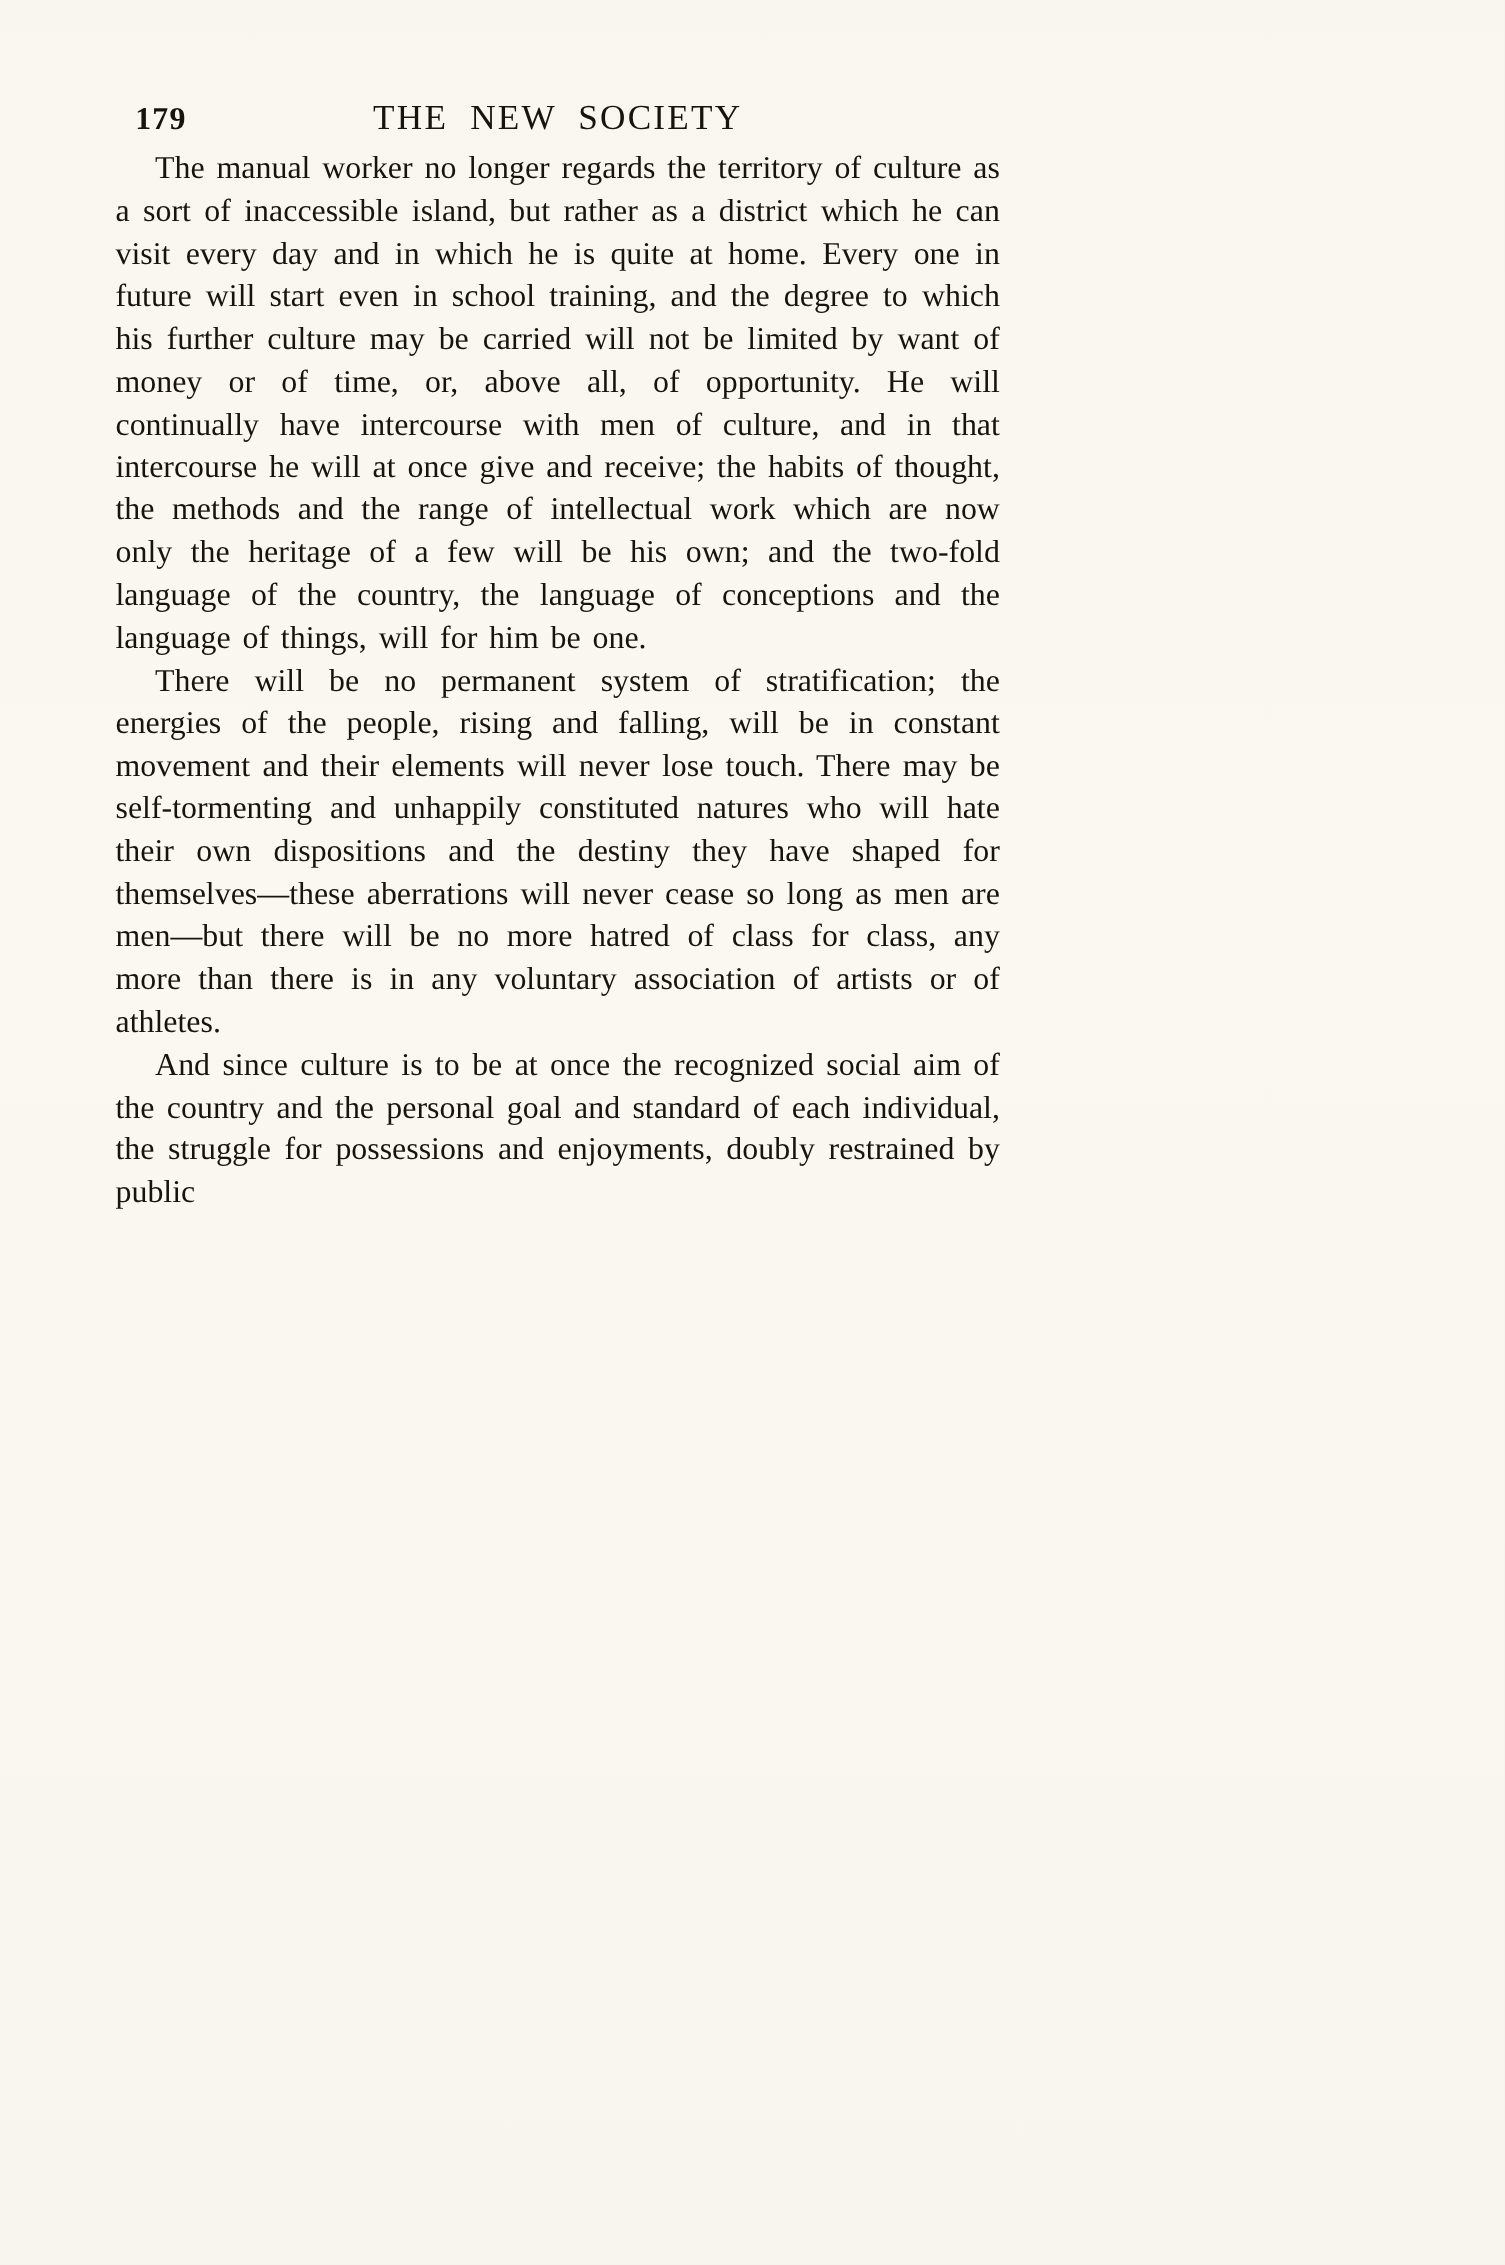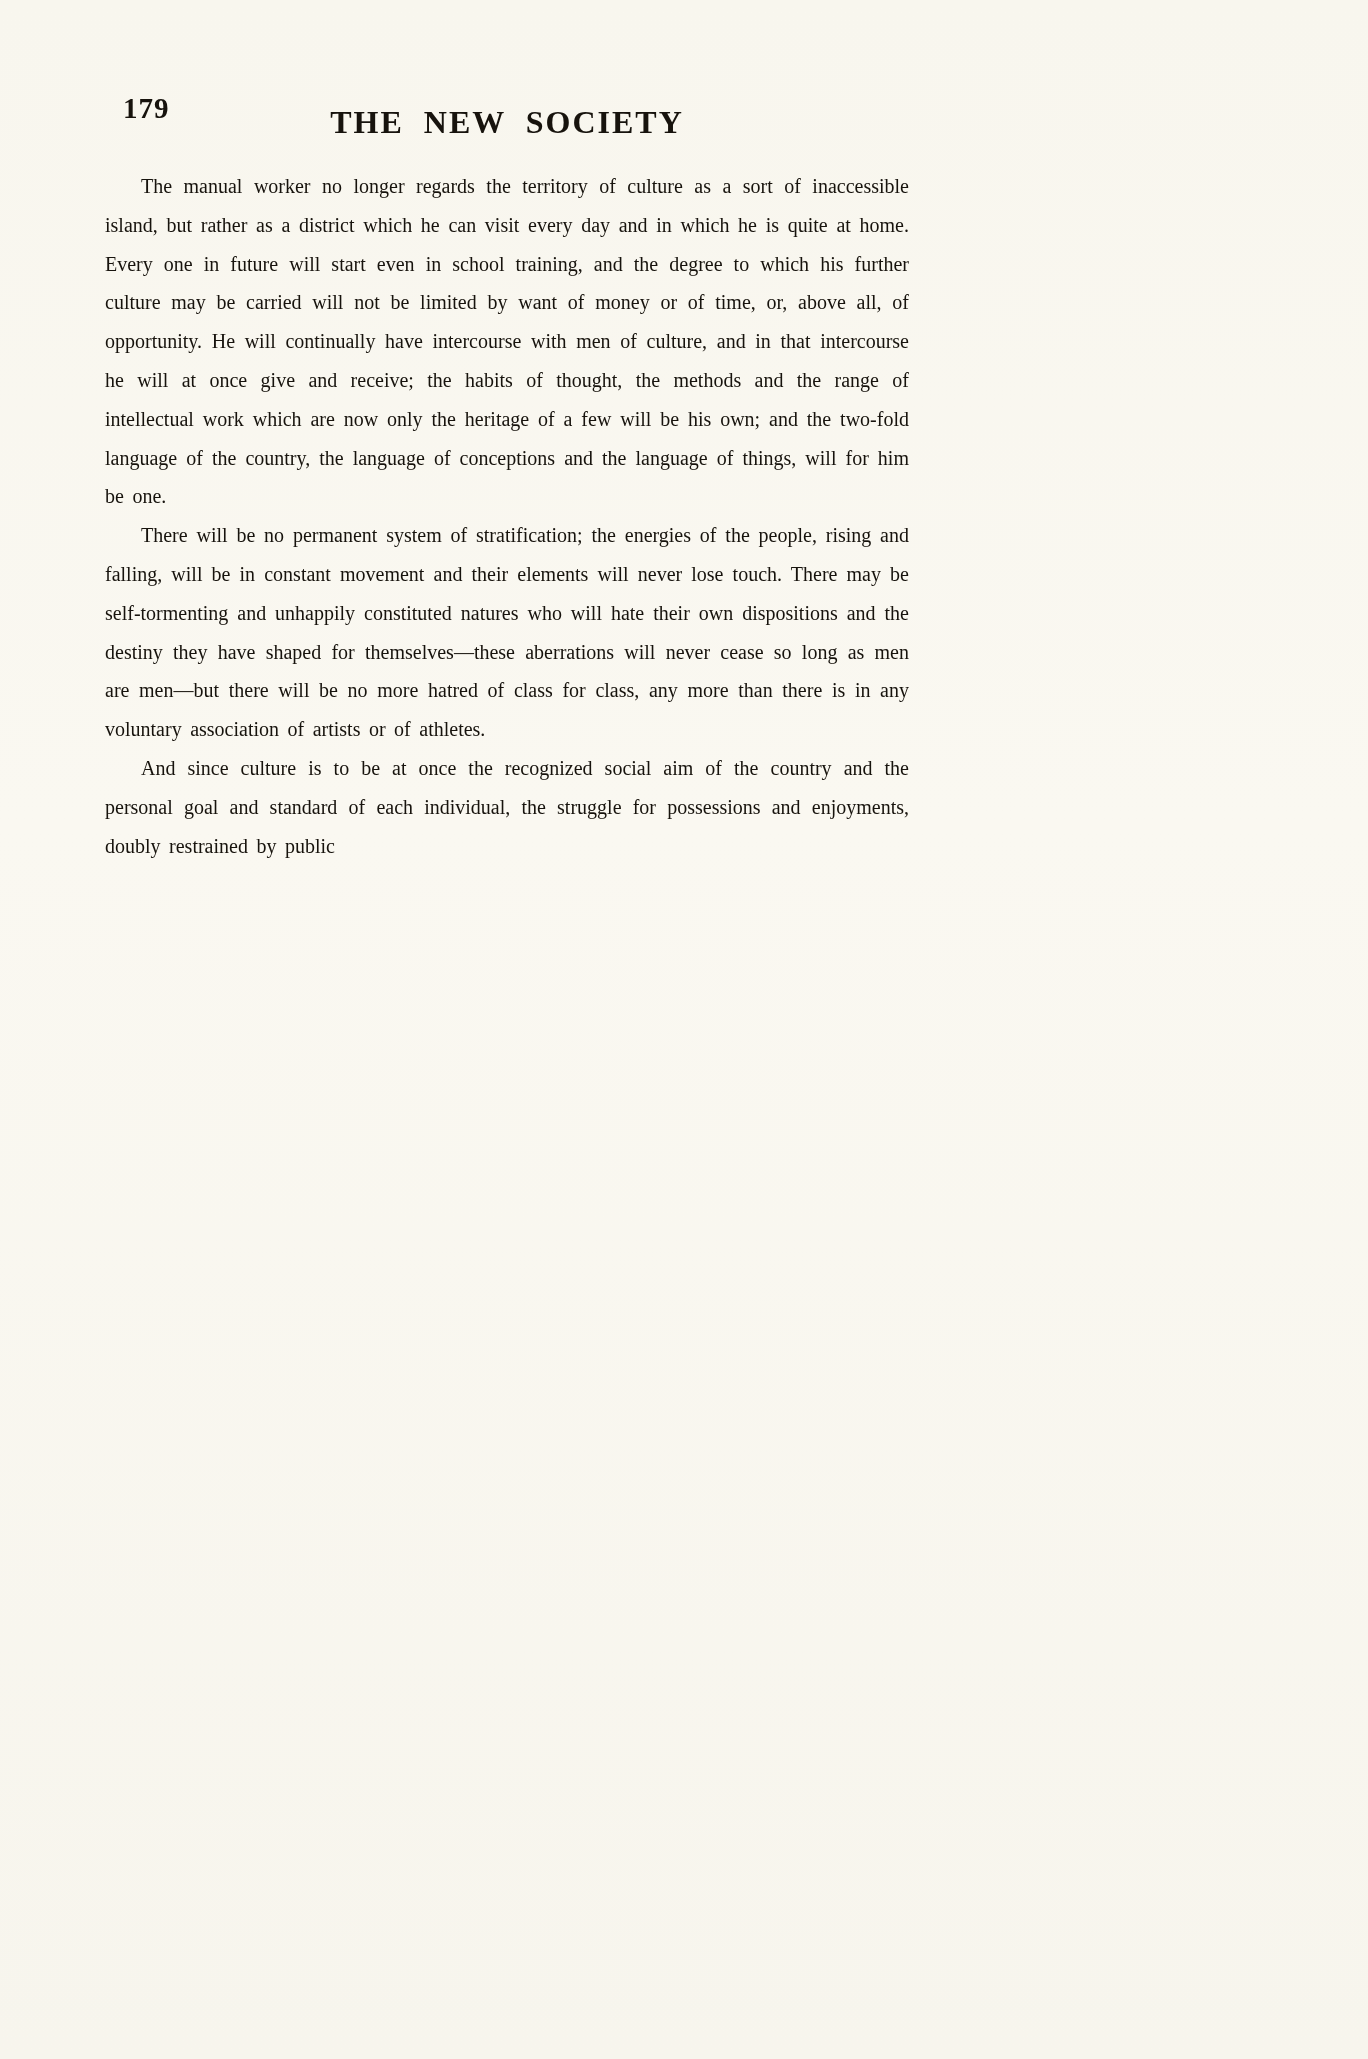--- a/index.html
+++ b/index.html
@@ -33,35 +33,35 @@
     left: 18px;
     top: 4px;
     font-size: 29px;
     font-weight: 700;
     letter-spacing: 1px;
     color: #17130d;
   }
   .running-head {
     position: absolute;
     left: 0;
-    top: 16px;
+    top: 0;
     width: 100%;
     text-align: center;
     font-size: 32px;
-    font-weight: 700;
+    font-weight: 400;
     letter-spacing: 2px;
     word-spacing: 10px;
     color: #17130d;
   }
   .text-block {
     position: absolute;
     left: 105px;
-    top: 167px;
+    top: 134px;
     width: 804px;
-    font-size: 20px;
+    font-size: 29px;
     line-height: 38.8px;
     text-align: justify;
     text-justify: inter-word;
     word-spacing: 3.5px;
     color: #17130d;
   }
   .text-block p {
     margin: 0;
     padding: 0;
     text-indent: 36px;

